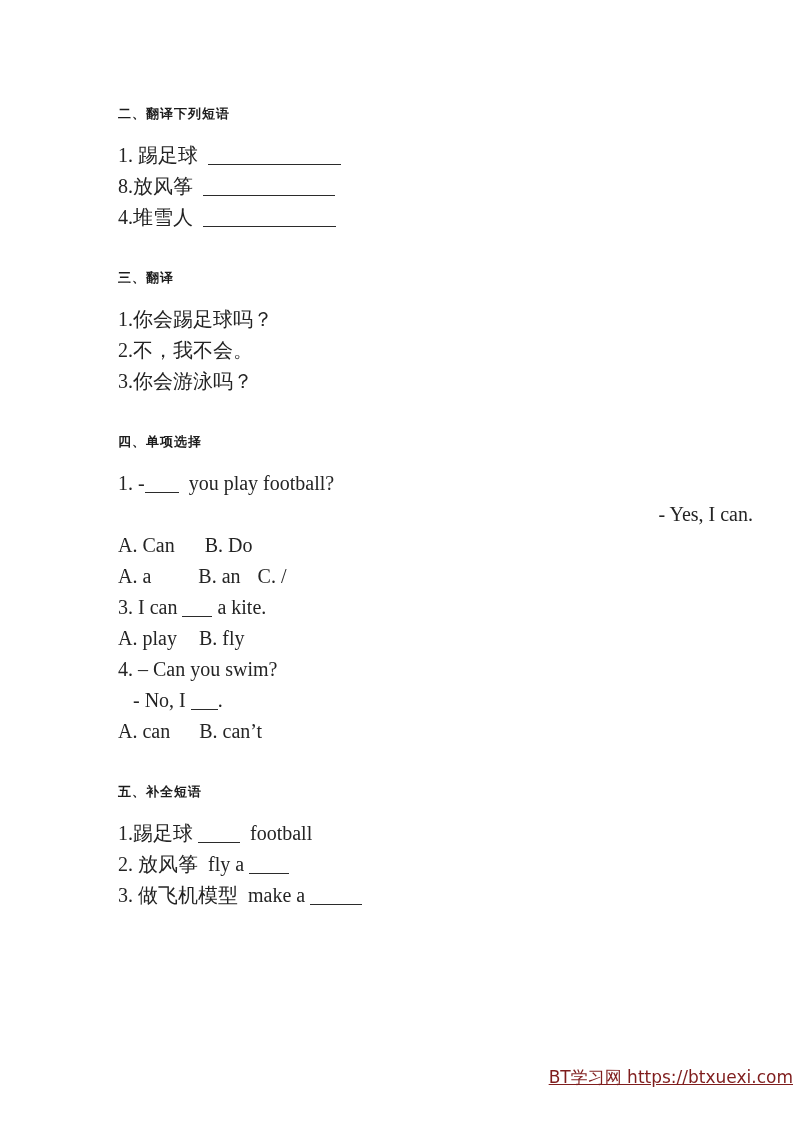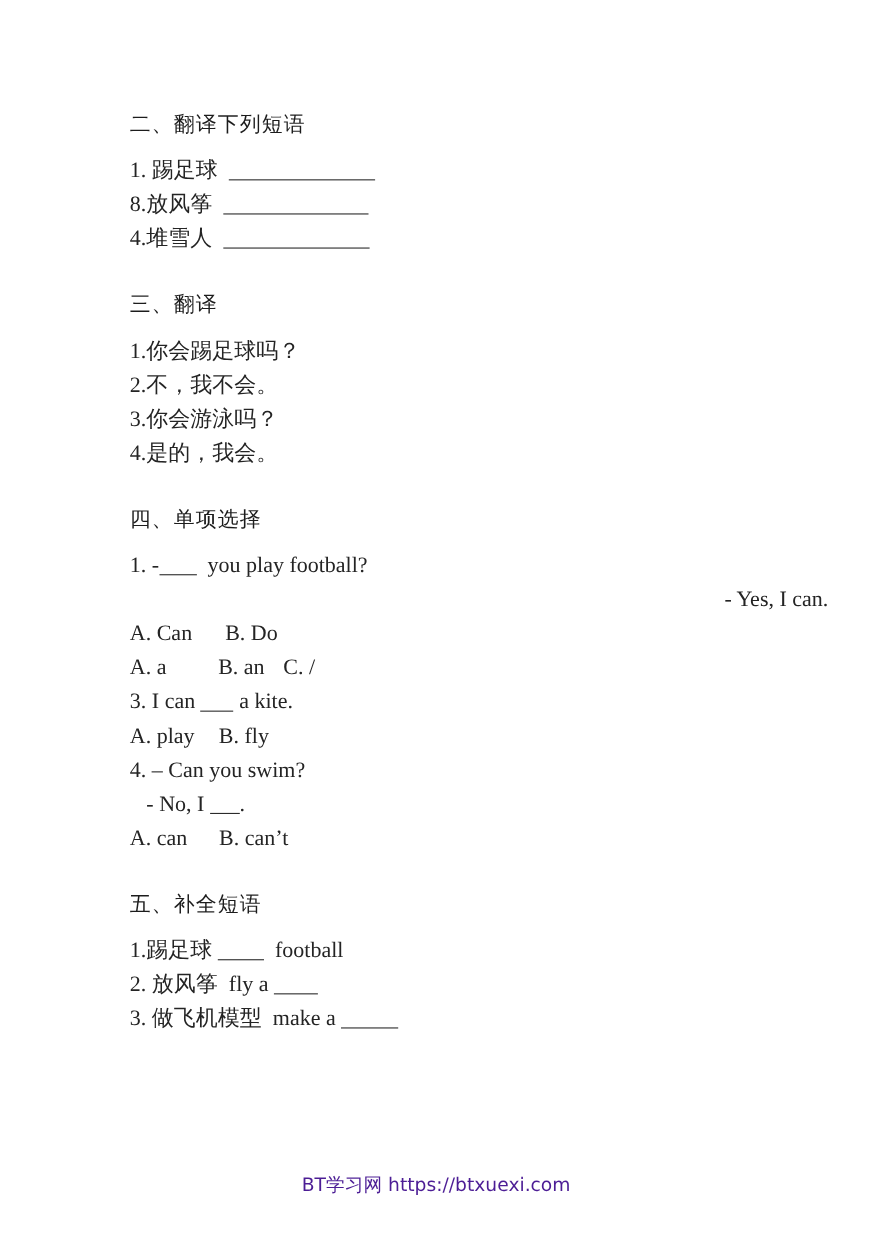--- a/index.html
+++ b/index.html
@@ -15,22 +15,22 @@
   .content {
     position: absolute;
     top: 0; left: 0;
     width: 793px;
     padding: 102px 40px 0 118px;
     box-sizing: border-box;
   }
   .section { margin: 0 0 0 0; }
   .section + .section { margin-top: 39px; }
   .sec-title {
-    font-size: 19px;
-    font-weight: normal;
+    font-size: 13px;
+    font-weight: bold;
     line-height: 24px;
     letter-spacing: 1px;
     margin-bottom: 19px;
     color: #1c1c1c;
   }
   .line {
     font-size: 20px;
     line-height: 20px;
     margin-bottom: 11px;
     white-space: pre;
@@ -41,43 +41,43 @@
     height: 14px;
     border-bottom: 1px solid #2b2b2b;
     vertical-align: -3px;
   }
   .gap { display: inline-block; height: 1px; }
   .footer {
     position: absolute;
     top: 1066px;
     left: 0;
     width: 793px;
-    text-align: center;
+    text-align: right;
     font-family: "DejaVu Sans", "Liberation Sans", sans-serif;
     font-size: 17px;
-    color: #4c1d95;
+    color: #7f1d1d;
+    text-decoration: underline;
   }
 </style>
 </head>
 <body>
 
 <div class="content">
   <div>
       <div class="section">
         <div class="sec-title">二、翻译下列短语</div>
         <div class="line"><span>1. 踢足球  </span><span class="blank" style="width: 133px;"></span></div>
         <div class="line"><span>8.放风筝  </span><span class="blank" style="width: 132px;"></span></div>
         <div class="line"><span>4.堆雪人  </span><span class="blank" style="width: 133px;"></span></div>
       </div>
       <div class="section">
         <div class="sec-title">三、翻译</div>
         <div class="line"><span>1.你会踢足球吗？</span></div>
         <div class="line"><span>2.不，我不会。</span></div>
         <div class="line"><span>3.你会游泳吗？</span></div>
-        <div class="line"><span>4.是的，我会。</span></div>
       </div>
       <div class="section">
         <div class="sec-title">四、单项选择</div>
         <div class="line"><span>1. -</span><span class="blank" style="width: 34px;"></span><span>  you play football?</span></div>
         <div class="line" style="padding-left: 9px; text-align: right;"><span>- Yes, I can.</span></div>
         <div class="line"><span>A. Can</span><span class="gap" style="width: 30px;"></span><span>B. Do</span></div>
         <div class="line"><span>A. a</span><span class="gap" style="width: 47px;"></span><span>B. an</span><span class="gap" style="width: 17px;"></span><span>C. /</span></div>
         <div class="line"><span>3. I can </span><span class="blank" style="width: 30px;"></span><span> a kite.</span></div>
         <div class="line"><span>A. play</span><span class="gap" style="width: 22px;"></span><span>B. fly</span></div>
         <div class="line"><span>4. – Can you swim?</span></div>

